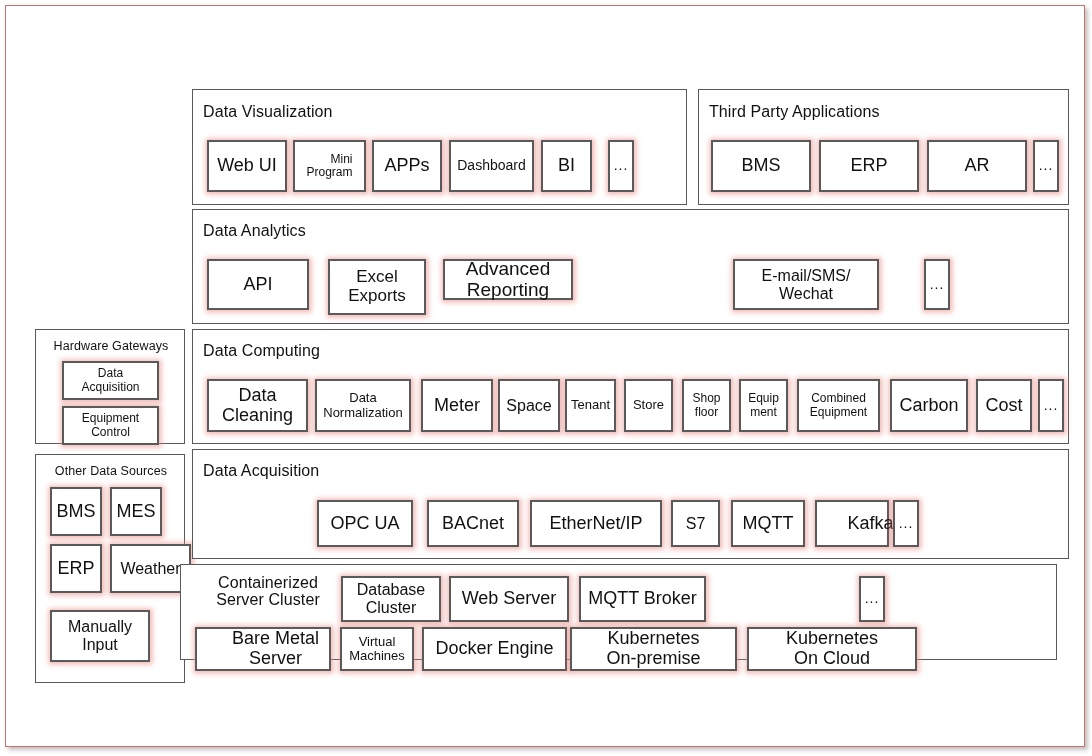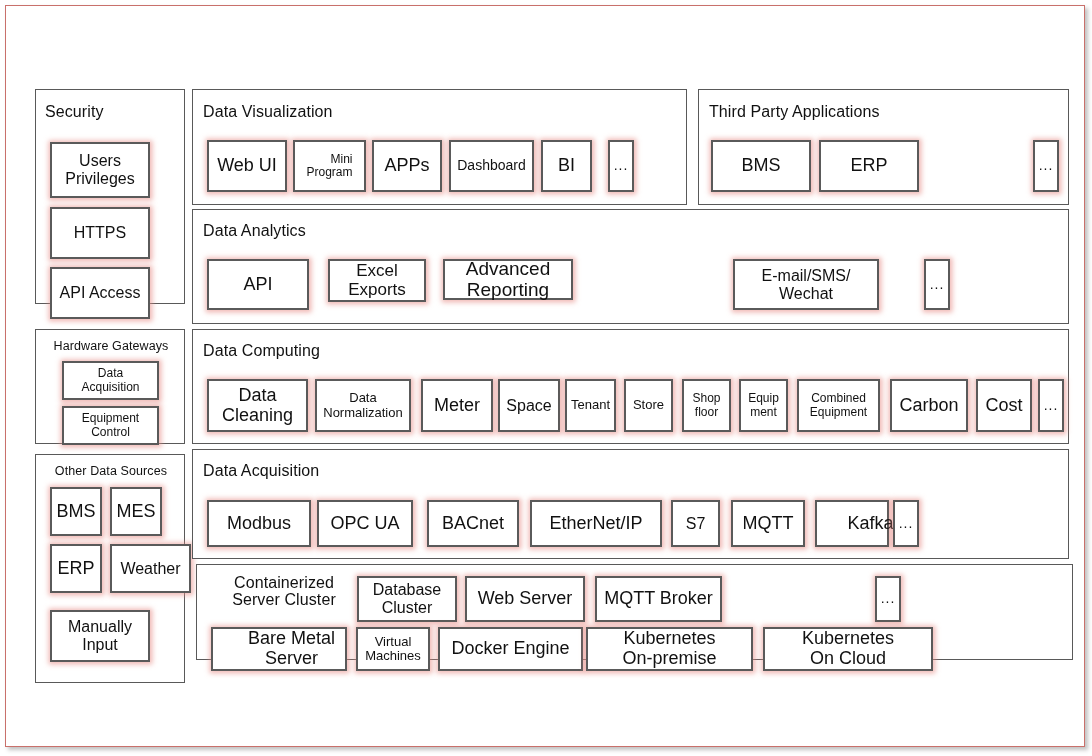--- a/index.html
+++ b/index.html
@@ -55,50 +55,44 @@
   .f14{font-size:14px;}
   .f13{font-size:13px;}
   .f12{font-size:12px;}
   .dots{letter-spacing:1px;font-size:14px;}
 </style>
 </head>
 <body>
 
 <div id="frame">
 
-  <div class="sect" style="left:29px;top:83px;width:150px;height:215px;">
-    <div class="sect-title" style="left:9px;top:13px;">Security</div>
-    <div class="node f16" style="left:14px;top:52px;width:100px;height:56px;">Users
-Privileges</div>
-    <div class="node f16" style="left:14px;top:117px;width:100px;height:52px;">HTTPS</div>
-    <div class="node f16" style="left:14px;top:177px;width:100px;height:52px;">API Access</div>
-  </div>
 
   <div class="sect" style="left:186px;top:83px;width:495px;height:116px;">
     <div class="sect-title" style="left:10px;top:13px;">Data Visualization</div>
     <div class="node f18" style="left:14px;top:50px;width:80px;height:52px;">Web UI</div>
     <div class="node f12" style="left:100px;top:50px;width:73px;height:52px;text-align:right;">Mini
 Program</div>
     <div class="node f18" style="left:179px;top:50px;width:70px;height:52px;">APPs</div>
     <div class="node f14" style="left:256px;top:50px;width:85px;height:52px;">Dashboard</div>
     <div class="node f18" style="left:348px;top:50px;width:51px;height:52px;">BI</div>
     <div class="node dots" style="left:415px;top:50px;width:26px;height:52px;">...</div>
   </div>
 
   <div class="sect" style="left:692px;top:83px;width:371px;height:116px;">
     <div class="sect-title" style="left:10px;top:13px;">Third Party Applications</div>
     <div class="node f18" style="left:12px;top:50px;width:100px;height:52px;">BMS</div>
     <div class="node f18" style="left:120px;top:50px;width:100px;height:52px;">ERP</div>
+    <div class="node f18" style="left:228px;top:50px;width:100px;height:52px;">AR</div>
     <div class="node dots" style="left:334px;top:50px;width:26px;height:52px;">...</div>
   </div>
 
   <div class="sect" style="left:186px;top:203px;width:877px;height:115px;">
     <div class="sect-title" style="left:10px;top:12px;">Data Analytics</div>
     <div class="node f18" style="left:14px;top:49px;width:102px;height:51px;">API</div>
-    <div class="node f17" style="left:135px;top:49px;width:98px;height:43px;font-size:17px;">Excel
+    <div class="node f17" style="left:135px;top:49px;width:98px;height:56px;font-size:17px;">Excel
 Exports</div>
     <div class="node f17" style="left:250px;top:49px;width:130px;height:41px;font-size:19px;">Advanced
 Reporting</div>
     <div class="node f16" style="left:540px;top:49px;width:146px;height:51px;">E-mail/SMS/
 Wechat</div>
     <div class="node dots" style="left:731px;top:49px;width:26px;height:51px;">...</div>
   </div>
 
   <div class="sect" style="left:29px;top:323px;width:150px;height:115px;">
     <div class="sect-title small ctr" style="left:0;top:10px;width:150px;">Hardware Gateways</div>
@@ -134,31 +128,30 @@
     <div class="node f18" style="left:14px;top:32px;width:52px;height:49px;">BMS</div>
     <div class="node f18" style="left:74px;top:32px;width:52px;height:49px;">MES</div>
     <div class="node f18" style="left:14px;top:89px;width:52px;height:49px;">ERP</div>
     <div class="node f16" style="left:74px;top:89px;width:81px;height:49px;">Weather</div>
     <div class="node f16" style="left:14px;top:155px;width:100px;height:52px;">Manually
 Input</div>
   </div>
 
   <div class="sect" style="left:186px;top:443px;width:877px;height:110px;">
     <div class="sect-title" style="left:10px;top:12px;">Data Acquisition</div>
-    <div class="node f18" style="left:14px;top:50px;width:104px;height:47px;">Modbus</div>
     <div class="node f18" style="left:124px;top:50px;width:96px;height:47px;">OPC UA</div>
     <div class="node f18" style="left:234px;top:50px;width:92px;height:47px;">BACnet</div>
     <div class="node f18" style="left:337px;top:50px;width:132px;height:47px;">EtherNet/IP</div>
     <div class="node f16" style="left:478px;top:50px;width:49px;height:47px;">S7</div>
     <div class="node f18" style="left:538px;top:50px;width:74px;height:47px;">MQTT</div>
     <div class="node f18" style="left:622px;top:50px;width:74px;height:47px;padding-left:39px;">Kafka</div>
     <div class="node dots" style="left:700px;top:50px;width:26px;height:47px;">...</div>
   </div>
 
-  <div class="sect" style="left:190px;top:558px;width:877px;height:96px;">
+  <div class="sect" style="left:174px;top:558px;width:877px;height:96px;">
     <div class="sect-title ctr" style="left:12px;top:9px;width:150px;">Containerized
 Server Cluster</div>
 
     <div class="node f16" style="left:160px;top:11px;width:100px;height:46px;">Database
 Cluster</div>
     <div class="node f18" style="left:268px;top:11px;width:120px;height:46px;">Web Server</div>
     <div class="node f18" style="left:398px;top:11px;width:127px;height:46px;">MQTT Broker</div>
     <div class="node dots" style="left:678px;top:11px;width:26px;height:46px;">...</div>
 
     <div class="node f18" style="left:14px;top:62px;width:136px;height:44px;padding-left:27px;">Bare Metal

